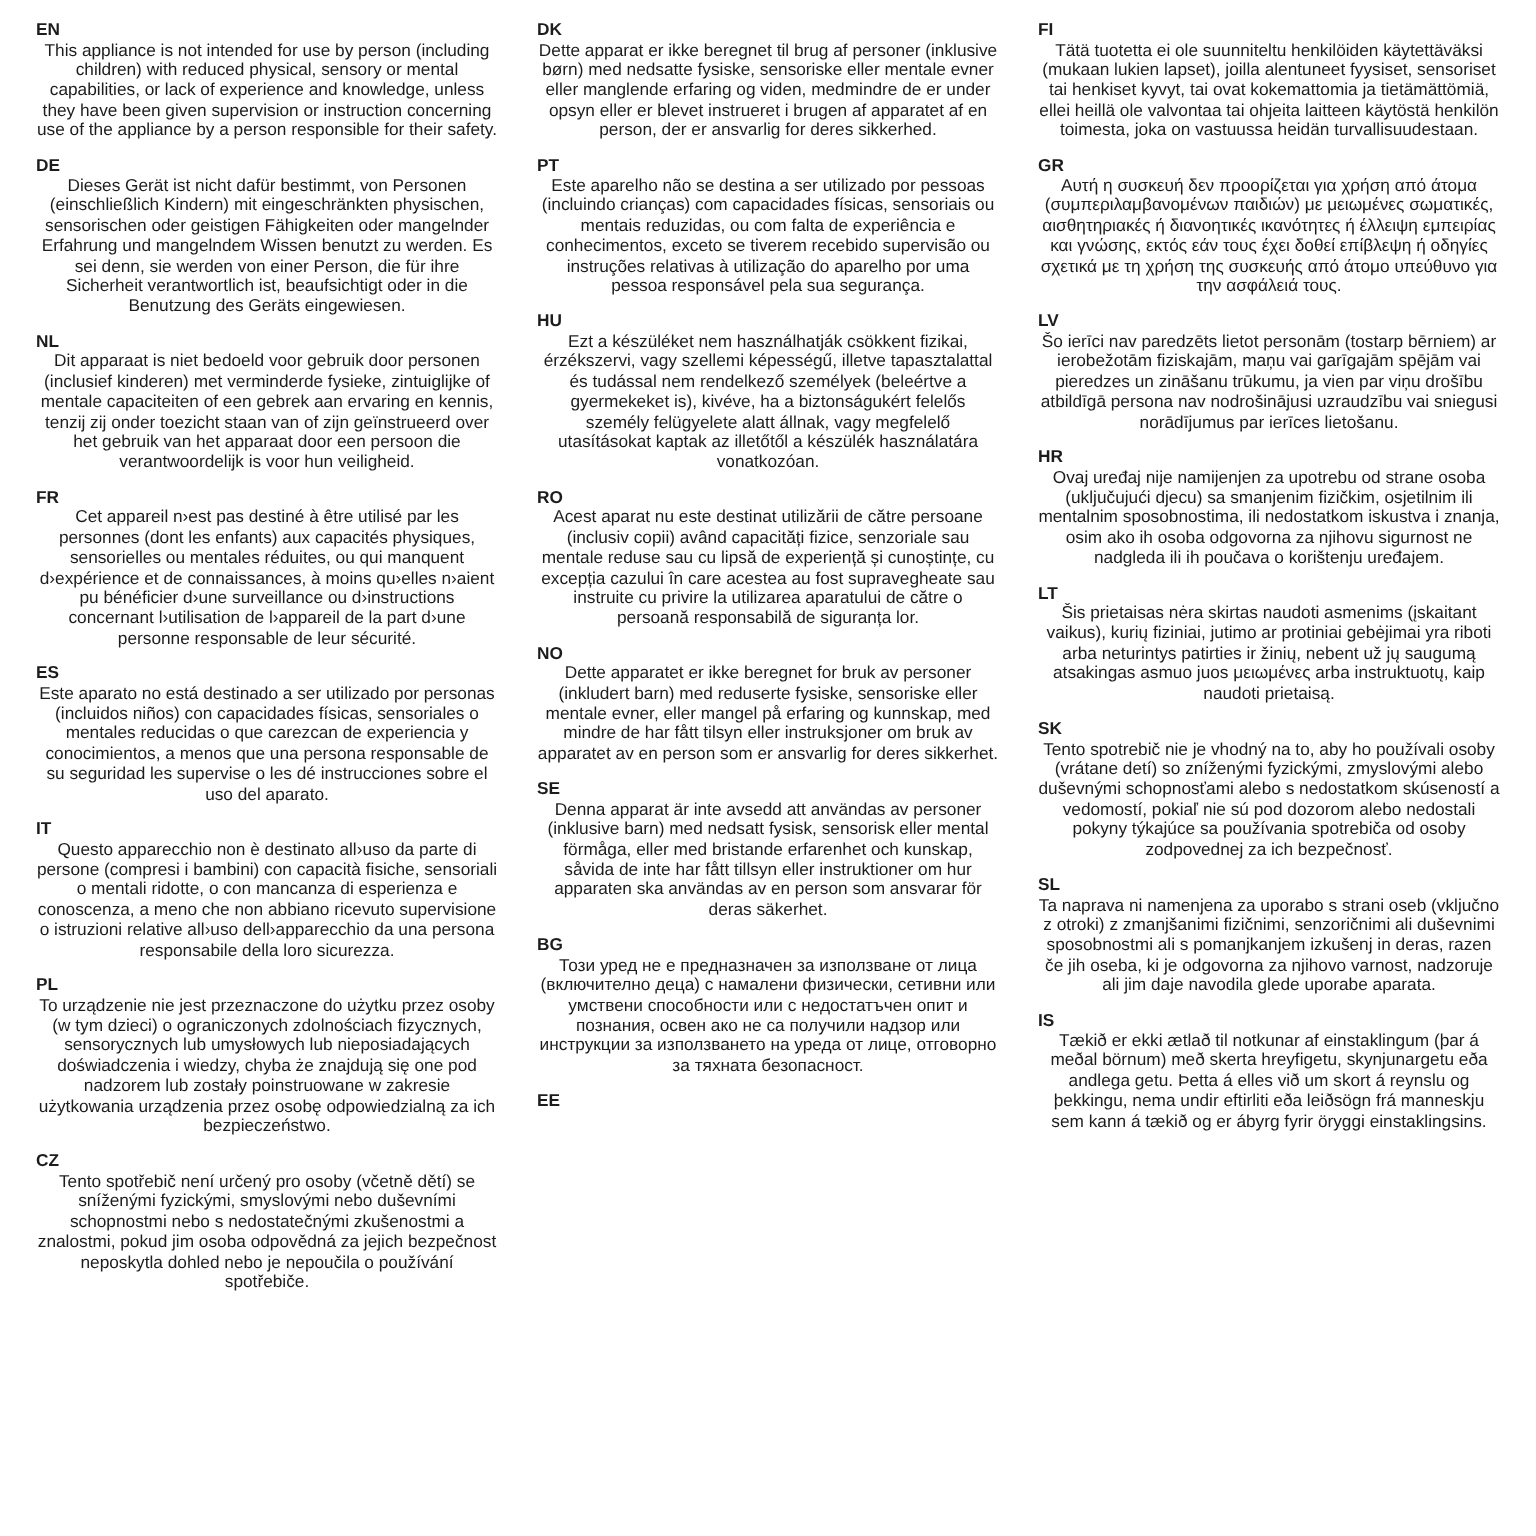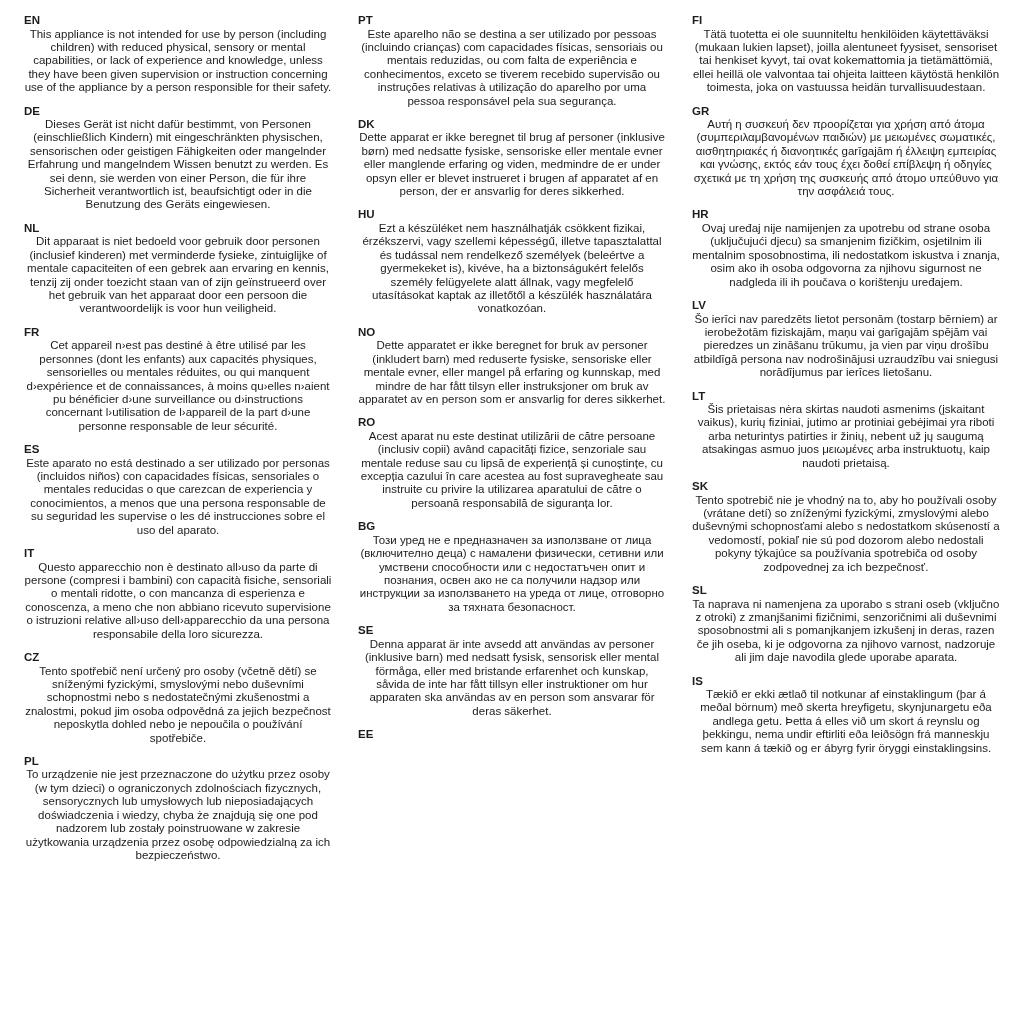--- a/index.html
+++ b/index.html
@@ -65,79 +65,79 @@
     </div>
     <div class="section">
       <p class="code">ES</p>
       <p class="text">Este aparato no está destinado a ser utilizado por personas (incluidos niños) con capacidades físicas, sensoriales o mentales reducidas o que carezcan de experiencia y conocimientos, a menos que una persona responsable de su seguridad les supervise o les dé instrucciones sobre el uso del aparato.</p>
     </div>
     <div class="section">
       <p class="code">IT</p>
       <p class="text">Questo apparecchio non è destinato all›uso da parte di persone (compresi i bambini) con capacità fisiche, sensoriali o mentali ridotte, o con mancanza di esperienza e conoscenza, a meno che non abbiano ricevuto supervisione o istruzioni relative all›uso dell›apparecchio da una persona responsabile della loro sicurezza.</p>
     </div>
     <div class="section">
+      <p class="code">PL</p>
+      <p class="text">To urządzenie nie jest przeznaczone do użytku przez osoby (w tym dzieci) o ograniczonych zdolnościach fizycznych, sensorycznych lub umysłowych lub nieposiadających doświadczenia i wiedzy, chyba że znajdują się one pod nadzorem lub zostały poinstruowane w zakresie użytkowania urządzenia przez osobę odpowiedzialną za ich bezpieczeństwo.</p>
+    </div>
+    <div class="section">
       <p class="code">CZ</p>
       <p class="text">Tento spotřebič není určený pro osoby (včetně dětí) se sníženými fyzickými, smyslovými nebo duševními schopnostmi nebo s nedostatečnými zkušenostmi a znalostmi, pokud jim osoba odpovědná za jejich bezpečnost neposkytla dohled nebo je nepoučila o používání spotřebiče.</p>
-    </div>
-    <div class="section">
-      <p class="code">PL</p>
-      <p class="text">To urządzenie nie jest przeznaczone do użytku przez osoby (w tym dzieci) o ograniczonych zdolnościach fizycznych, sensorycznych lub umysłowych lub nieposiadających doświadczenia i wiedzy, chyba że znajdują się one pod nadzorem lub zostały poinstruowane w zakresie użytkowania urządzenia przez osobę odpowiedzialną za ich bezpieczeństwo.</p>
     </div>
   </div>
 
   <div class="col">
     <div class="section">
+      <p class="code">DK</p>
+      <p class="text">Dette apparat er ikke beregnet til brug af personer (inklusive børn) med nedsatte fysiske, sensoriske eller mentale evner eller manglende erfaring og viden, medmindre de er under opsyn eller er blevet instrueret i brugen af apparatet af en person, der er ansvarlig for deres sikkerhed.</p>
+    </div>
+    <div class="section">
       <p class="code">PT</p>
       <p class="text">Este aparelho não se destina a ser utilizado por pessoas (incluindo crianças) com capacidades físicas, sensoriais ou mentais reduzidas, ou com falta de experiência e conhecimentos, exceto se tiverem recebido supervisão ou instruções relativas à utilização do aparelho por uma pessoa responsável pela sua segurança.</p>
-    </div>
-    <div class="section">
-      <p class="code">DK</p>
-      <p class="text">Dette apparat er ikke beregnet til brug af personer (inklusive børn) med nedsatte fysiske, sensoriske eller mentale evner eller manglende erfaring og viden, medmindre de er under opsyn eller er blevet instrueret i brugen af apparatet af en person, der er ansvarlig for deres sikkerhed.</p>
     </div>
     <div class="section">
       <p class="code">HU</p>
       <p class="text">Ezt a készüléket nem használhatják csökkent fizikai, érzékszervi, vagy szellemi képességű, illetve tapasztalattal és tudással nem rendelkező személyek (beleértve a gyermekeket is), kivéve, ha a biztonságukért felelős személy felügyelete alatt állnak, vagy megfelelő utasításokat kaptak az illetőtől a készülék használatára vonatkozóan.</p>
     </div>
     <div class="section">
+      <p class="code">RO</p>
+      <p class="text">Acest aparat nu este destinat utilizării de către persoane (inclusiv copii) având capacități fizice, senzoriale sau mentale reduse sau cu lipsă de experiență și cunoștințe, cu excepția cazului în care acestea au fost supravegheate sau instruite cu privire la utilizarea aparatului de către o persoană responsabilă de siguranța lor.</p>
+    </div>
+    <div class="section">
       <p class="code">NO</p>
       <p class="text">Dette apparatet er ikke beregnet for bruk av personer (inkludert barn) med reduserte fysiske, sensoriske eller mentale evner, eller mangel på erfaring og kunnskap, med mindre de har fått tilsyn eller instruksjoner om bruk av apparatet av en person som er ansvarlig for deres sikkerhet.</p>
     </div>
     <div class="section">
-      <p class="code">RO</p>
-      <p class="text">Acest aparat nu este destinat utilizării de către persoane (inclusiv copii) având capacități fizice, senzoriale sau mentale reduse sau cu lipsă de experiență și cunoștințe, cu excepția cazului în care acestea au fost supravegheate sau instruite cu privire la utilizarea aparatului de către o persoană responsabilă de siguranța lor.</p>
+      <p class="code">SE</p>
+      <p class="text">Denna apparat är inte avsedd att användas av personer (inklusive barn) med nedsatt fysisk, sensorisk eller mental förmåga, eller med bristande erfarenhet och kunskap, såvida de inte har fått tillsyn eller instruktioner om hur apparaten ska användas av en person som ansvarar för deras säkerhet.</p>
     </div>
     <div class="section">
       <p class="code">BG</p>
       <p class="text">Този уред не е предназначен за използване от лица (включително деца) с намалени физически, сетивни или умствени способности или с недостатъчен опит и познания, освен ако не са получили надзор или инструкции за използването на уреда от лице, отговорно за тяхната безопасност.</p>
-    </div>
-    <div class="section">
-      <p class="code">SE</p>
-      <p class="text">Denna apparat är inte avsedd att användas av personer (inklusive barn) med nedsatt fysisk, sensorisk eller mental förmåga, eller med bristande erfarenhet och kunskap, såvida de inte har fått tillsyn eller instruktioner om hur apparaten ska användas av en person som ansvarar för deras säkerhet.</p>
     </div>
     <div class="section">
       <p class="code">EE</p>
     </div>
   </div>
 
   <div class="col">
     <div class="section">
       <p class="code">FI</p>
       <p class="text">Tätä tuotetta ei ole suunniteltu henkilöiden käytettäväksi (mukaan lukien lapset), joilla alentuneet fyysiset, sensoriset tai henkiset kyvyt, tai ovat kokemattomia ja tietämättömiä, ellei heillä ole valvontaa tai ohjeita laitteen käytöstä henkilön toimesta, joka on vastuussa heidän turvallisuudestaan.</p>
     </div>
     <div class="section">
       <p class="code">GR</p>
-      <p class="text">Αυτή η συσκευή δεν προορίζεται για χρήση από άτομα (συμπεριλαμβανομένων παιδιών) με μειωμένες σωματικές, αισθητηριακές ή διανοητικές garīgajām ή έλλειψη εμπειρίας και γνώσης, εκτός εάν τους έχει δοθεί επίβλεψη ή οδηγίες σχετικά με τη χρήση της συσκευής από άτομο υπεύθυνο για την ασφάλειά τους.</p>
+      <p class="text">Αυτή η συσκευή δεν προορίζεται για χρήση από άτομα (συμπεριλαμβανομένων παιδιών) με μειωμένες σωματικές, αισθητηριακές ή διανοητικές ικανότητες ή έλλειψη εμπειρίας και γνώσης, εκτός εάν τους έχει δοθεί επίβλεψη ή οδηγίες σχετικά με τη χρήση της συσκευής από άτομο υπεύθυνο για την ασφάλειά τους.</p>
+    </div>
+    <div class="section">
+      <p class="code">LV</p>
+      <p class="text">Šo ierīci nav paredzēts lietot personām (tostarp bērniem) ar ierobežotām fiziskajām, maņu vai garīgajām spējām vai pieredzes un zināšanu trūkumu, ja vien par viņu drošību atbildīgā persona nav nodrošinājusi uzraudzību vai sniegusi norādījumus par ierīces lietošanu.</p>
     </div>
     <div class="section">
       <p class="code">HR</p>
       <p class="text">Ovaj uređaj nije namijenjen za upotrebu od strane osoba (uključujući djecu) sa smanjenim fizičkim, osjetilnim ili mentalnim sposobnostima, ili nedostatkom iskustva i znanja, osim ako ih osoba odgovorna za njihovu sigurnost ne nadgleda ili ih poučava o korištenju uređajem.</p>
-    </div>
-    <div class="section">
-      <p class="code">LV</p>
-      <p class="text">Šo ierīci nav paredzēts lietot personām (tostarp bērniem) ar ierobežotām fiziskajām, maņu vai garīgajām spējām vai pieredzes un zināšanu trūkumu, ja vien par viņu drošību atbildīgā persona nav nodrošinājusi uzraudzību vai sniegusi norādījumus par ierīces lietošanu.</p>
     </div>
     <div class="section">
       <p class="code">LT</p>
       <p class="text">Šis prietaisas nėra skirtas naudoti asmenims (įskaitant vaikus), kurių fiziniai, jutimo ar protiniai gebėjimai yra riboti arba neturintys patirties ir žinių, nebent už jų saugumą atsakingas asmuo juos μειωμένες arba instruktuotų, kaip naudoti prietaisą.</p>
     </div>
     <div class="section">
       <p class="code">SK</p>
       <p class="text">Tento spotrebič nie je vhodný na to, aby ho používali osoby (vrátane detí) so zníženými fyzickými, zmyslovými alebo duševnými schopnosťami alebo s nedostatkom skúseností a vedomostí, pokiaľ nie sú pod dozorom alebo nedostali pokyny týkajúce sa používania spotrebiča od osoby zodpovednej za ich bezpečnosť.</p>
     </div>
     <div class="section">

